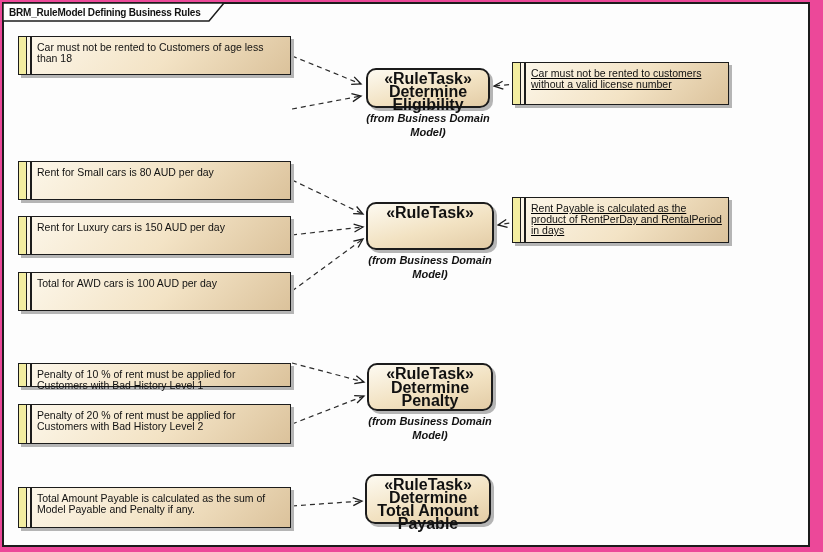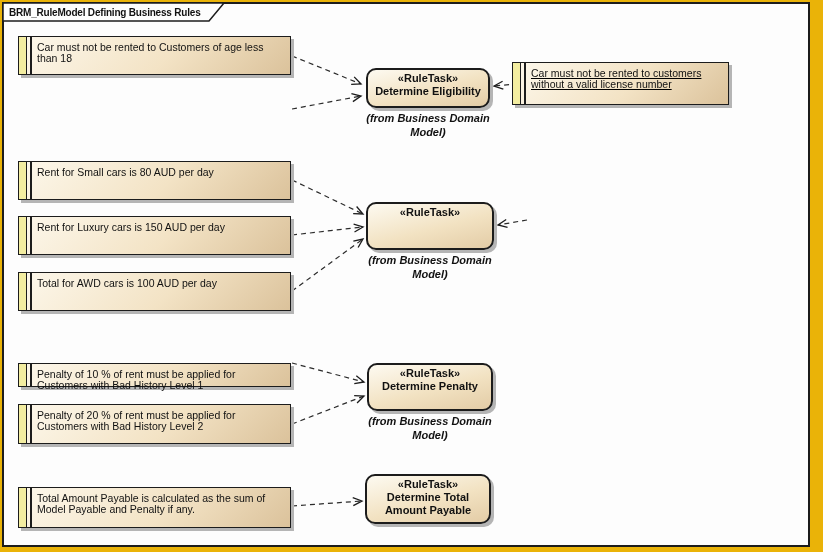--- a/index.html
+++ b/index.html
@@ -1,18 +1,18 @@
 <!DOCTYPE html>
 <html><head>
 <meta charset="utf-8">
 <style>
   html,body { margin:0; padding:0; }
   .stage {
     position:relative; width:823px; height:552px;
-    background:#eab308;
+    background:#ec4899;
     font-family:"Liberation Sans", sans-serif;
     overflow:hidden;
   }
   .frame {
     position:absolute; left:2px; top:2px; width:808px; height:545px;
     background:#fdfdfd; border:2px solid #1c1c1c; box-sizing:border-box;
   }
   svg.overlay {
     position:absolute; left:0; top:0; width:823px; height:552px;
     pointer-events:none;
@@ -34,22 +34,22 @@
   }
   .note-text {
     display:block; padding:5px 5px 3px 18px;
     font-size:10.5px; line-height:11px; color:#111;
   }
   .task {
     position:absolute; box-sizing:border-box;
     border:2px solid #1c1c1c; border-radius:10px;
     background:linear-gradient(165deg,#fdfaf1 0%,#f2e2c2 55%,#e3cca6 100%);
     box-shadow:3px 3px 0 #b5b5b5;
-    display:flex; flex-direction:column; justify-content:flex-start; align-items:center;
-    text-align:center; font-weight:bold; font-size:11px; color:#111; padding:2px;
+    display:flex; flex-direction:column; justify-content:space-between; align-items:center;
+    text-align:center; font-weight:bold; font-size:16px; color:#111; padding:2px;
   }
   .task .tline { line-height:13px; }
   .fromlbl {
     position:absolute; width:150px; text-align:center;
     font-style:italic; font-weight:bold; font-size:11px; line-height:14px; color:#111;
   }
   .tab-text {
     font-weight:bold; font-size:10px; letter-spacing:-0.2px;
     font-family:"Liberation Sans", sans-serif; fill:#111;
   }
@@ -123,20 +123,25 @@
     <div class="strip"></div>
     <div class="dline"></div>
     <span class="note-text">Total Amount Payable is calculated as the sum of Model Payable and Penalty if any.</span>
   </div>
 
   <div class="note right" style="top:62px;height:43px">
     <div class="strip"></div>
     <div class="dline"></div>
     <span class="note-text">Car must not be rented to customers without a valid license number</span>
   </div>
+  <div class="note right" style="top:197px;height:46px">
+    <div class="strip"></div>
+    <div class="dline"></div>
+    <span class="note-text">Rent Payable is calculated as the product of RentPerDay and RentalPeriod in days</span>
+  </div>
 
   <div class="task" style="left:366px;top:68px;width:124px;height:40px">
     <div class="tline">«RuleTask»</div>
     <div class="tline">Determine Eligibility</div>
   </div>
   <div class="fromlbl" style="left:353px;top:111px">(from Business Domain Model)</div>
 
   <div class="task" style="left:366px;top:202px;width:128px;height:48px">
     <div class="tline">«RuleTask»</div>
   </div>

